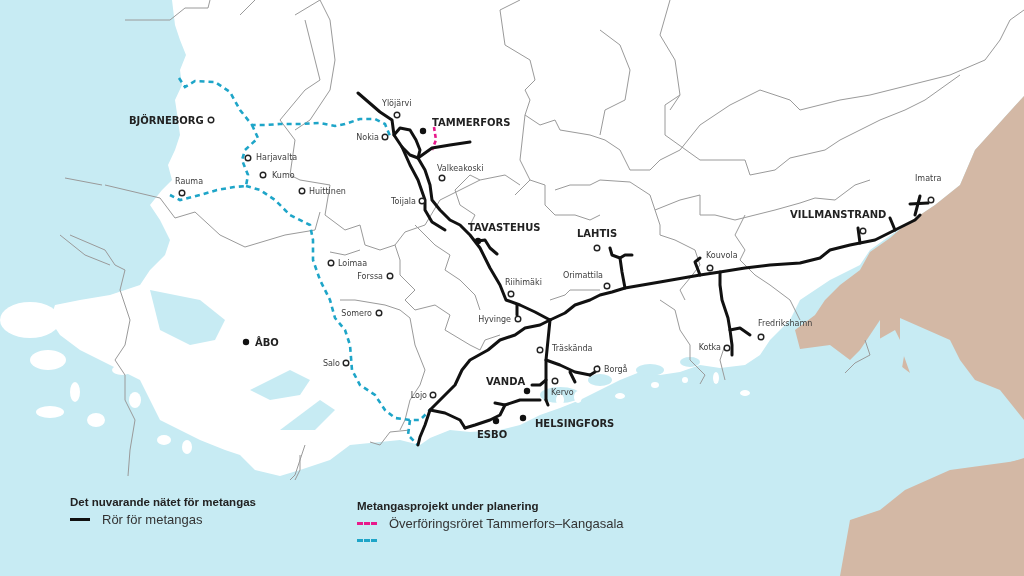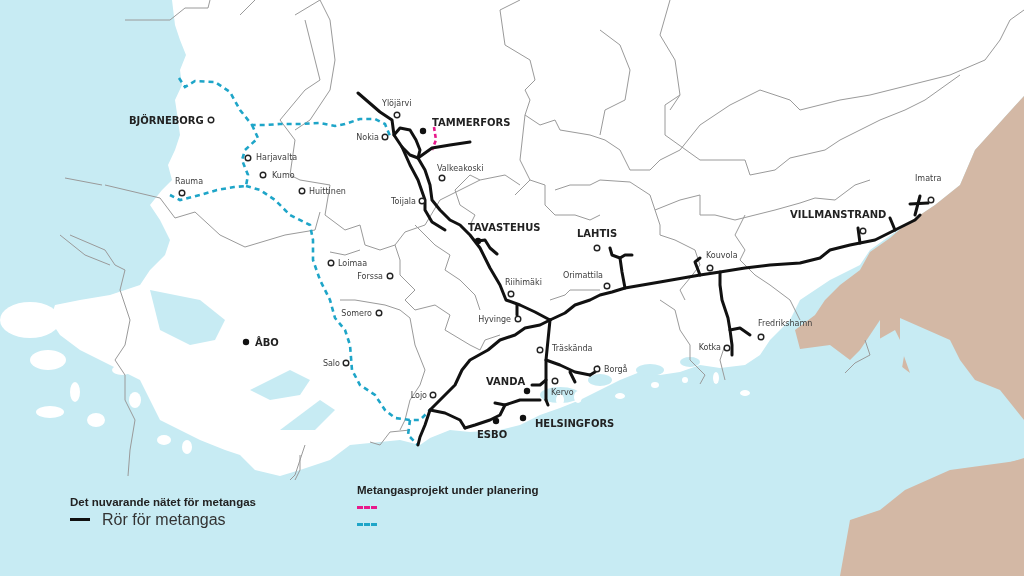--- a/index.html
+++ b/index.html
@@ -2,21 +2,21 @@
 <html><head>
 <meta charset="utf-8">
 <style>
   html, body { margin:0; padding:0; }
   body { width:1024px; height:576px; overflow:hidden; background:#c7ebf3; font-family:"DejaVu Sans", sans-serif; }
   #map { position:absolute; left:0; top:0; width:1024px; height:576px; }
   .lbl { font-family:"DejaVu Sans", sans-serif; fill:#3c3c3c; font-size:8px; }
   .lbl-big { font-family:"DejaVu Sans", sans-serif; fill:#222; font-size:10px; font-weight:bold; }
   .legend { position:absolute; font-family:Liberation Sans, sans-serif; color:#222; }
   .legend h4 { margin:0 0 3px 0; font-size:11.5px; font-weight:bold; letter-spacing:0; }
-  .legend .row { display:flex; align-items:center; font-size:16px; height:17px; color:#333; }
+  .legend .row { display:flex; align-items:center; font-size:13px; height:17px; color:#333; }
   .legend .sw { width:20px; height:0; margin-right:12px; }
   .sw-solid { border-top:3px solid #111; }
   .sw-pink { border-top:3px dashed #e8198b; }
   .sw-cyan { border-top:3px dashed #1ea5c8; }
 </style>
 </head>
 <body>
 
 <svg id="map" viewBox="0 0 1024 576" xmlns="http://www.w3.org/2000/svg">
 
@@ -223,21 +223,22 @@
 </svg>
 
 <div class="legend" style="left:70px; top:496px;">
   <h4>Det nuvarande nätet för metangas</h4>
   <div class="row">
     <span class="sw sw-solid"></span>
     <span>Rör för metangas</span>
   </div>
 </div>
 
-<div class="legend" style="left:357px; top:484px;">
+<div class="legend" style="left:357px; top:500px;">
   <h4>Metangasprojekt under planering</h4>
   <div class="row">
     <span class="sw sw-pink"></span>
+    <span>Överföringsröret Tammerfors–Kangasala</span>
   </div>
   <div class="row">
     <span class="sw sw-cyan"></span>
   </div>
 </div>
 
 </body></html>

